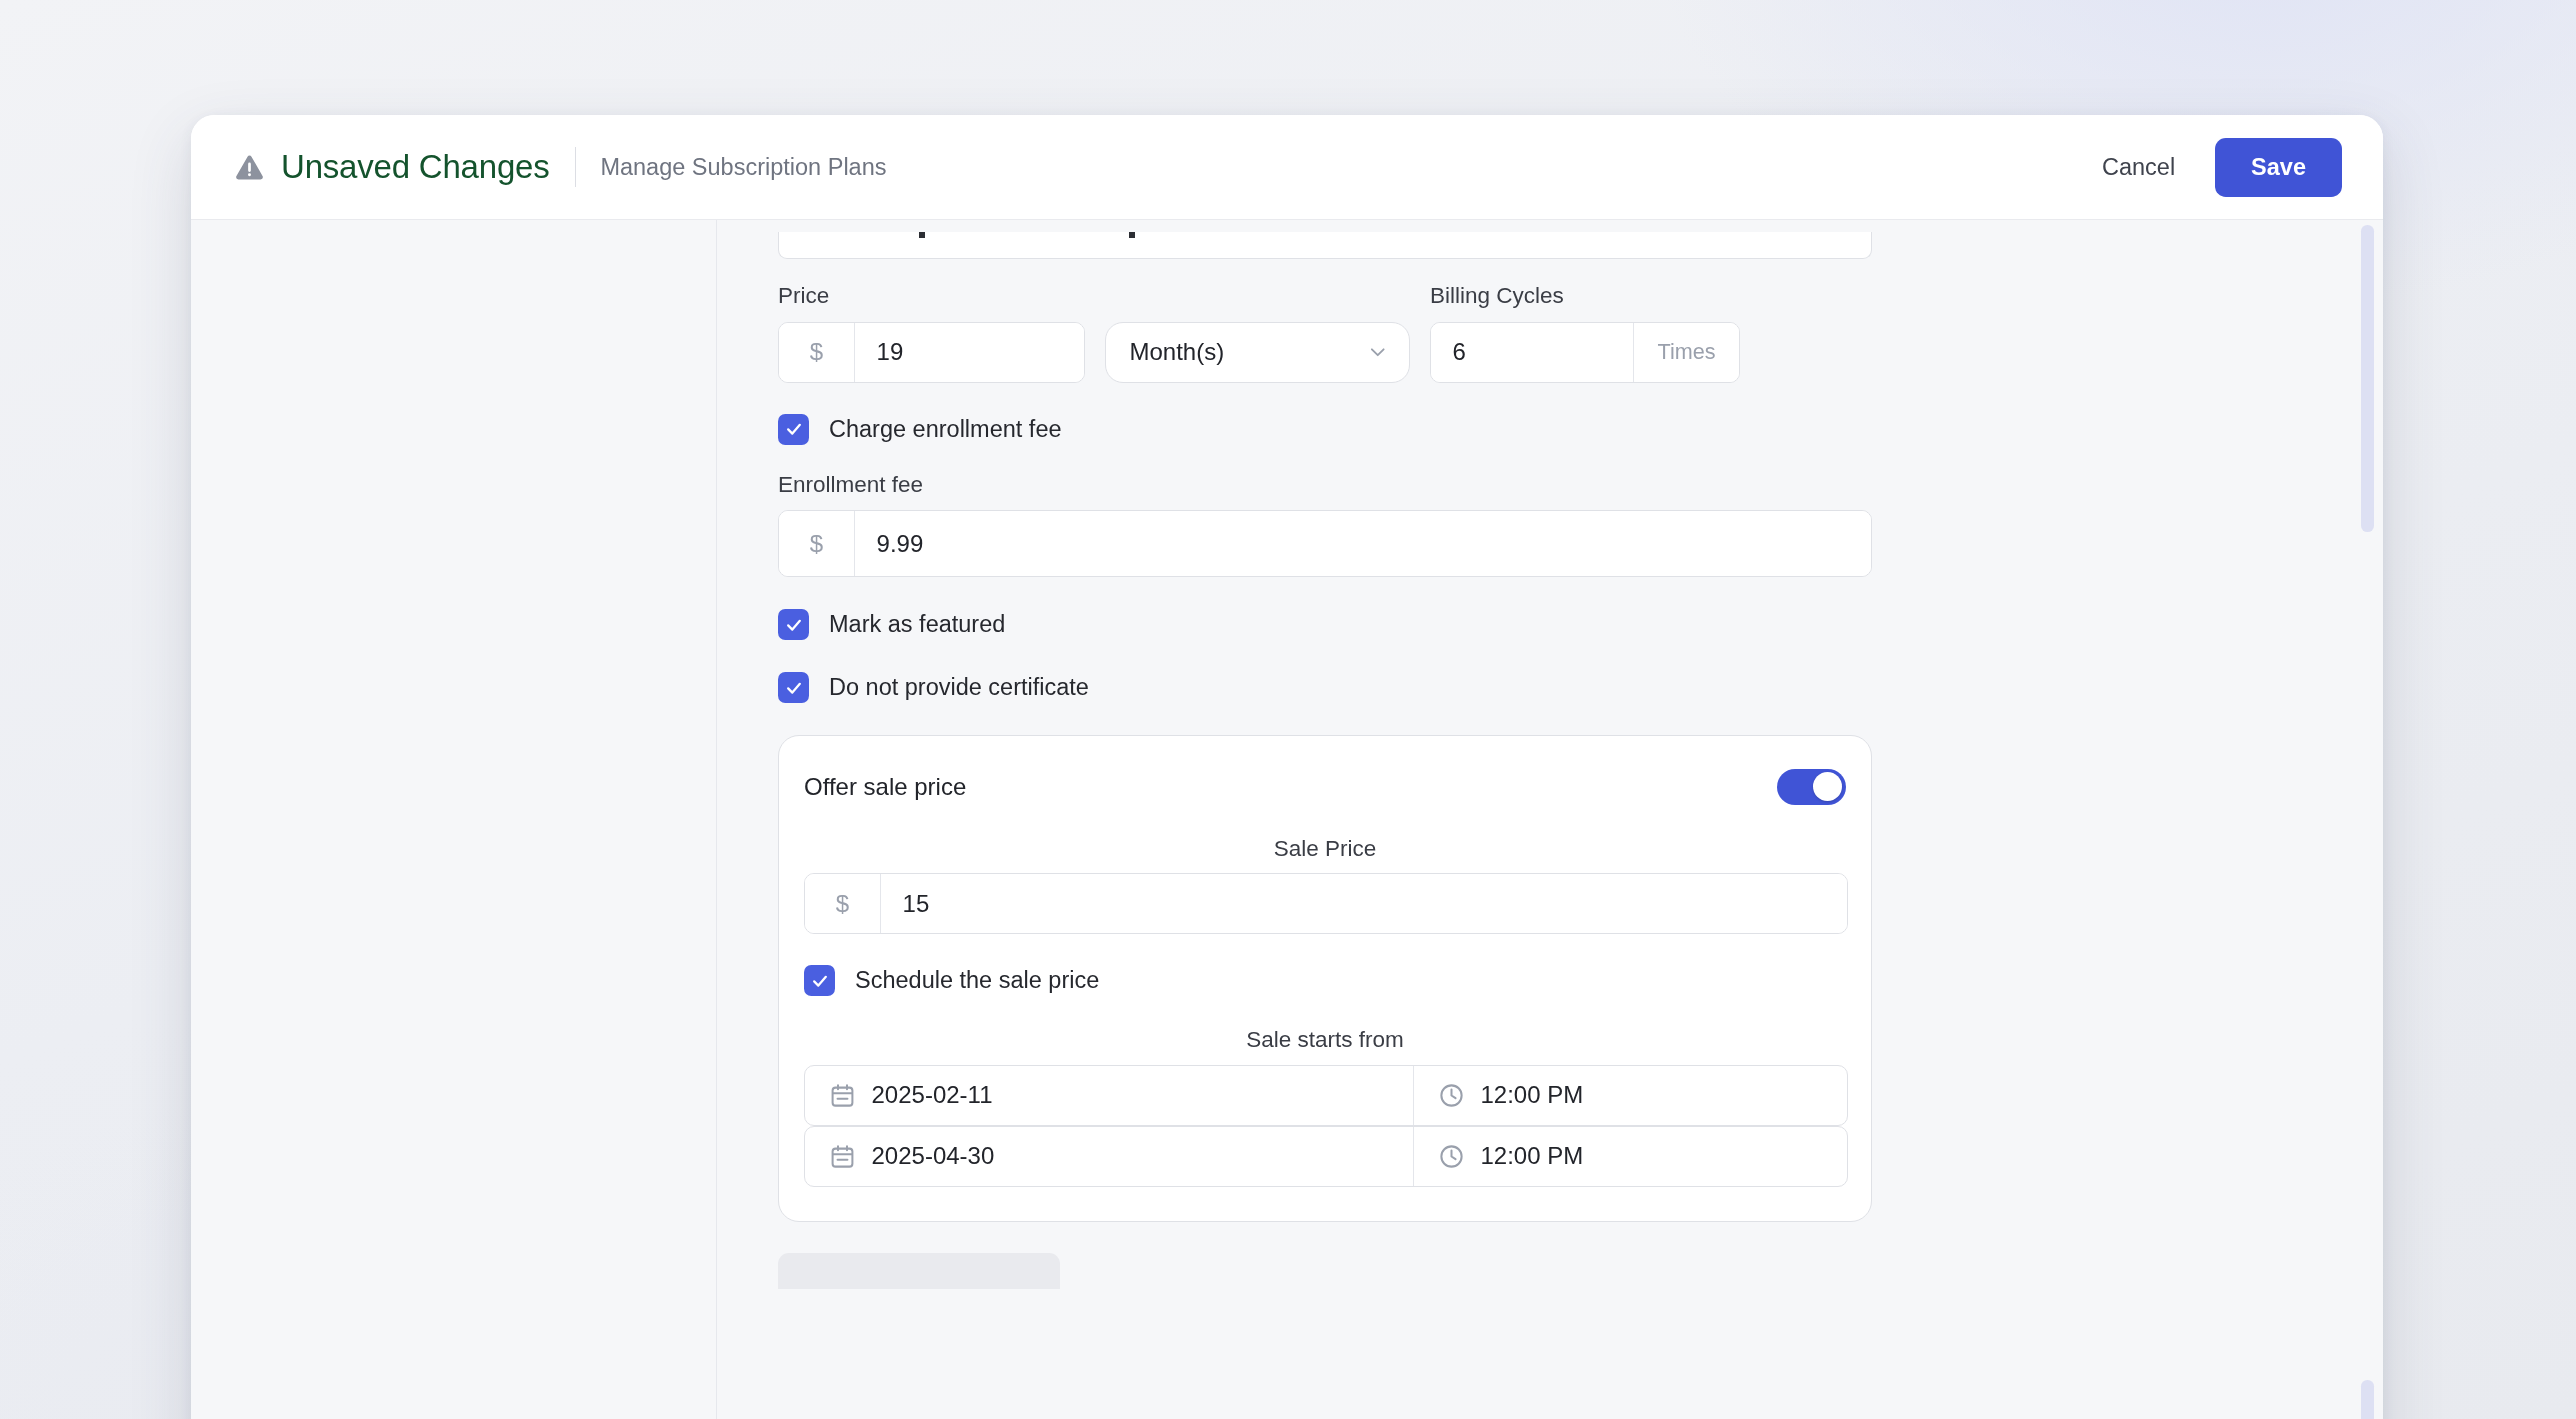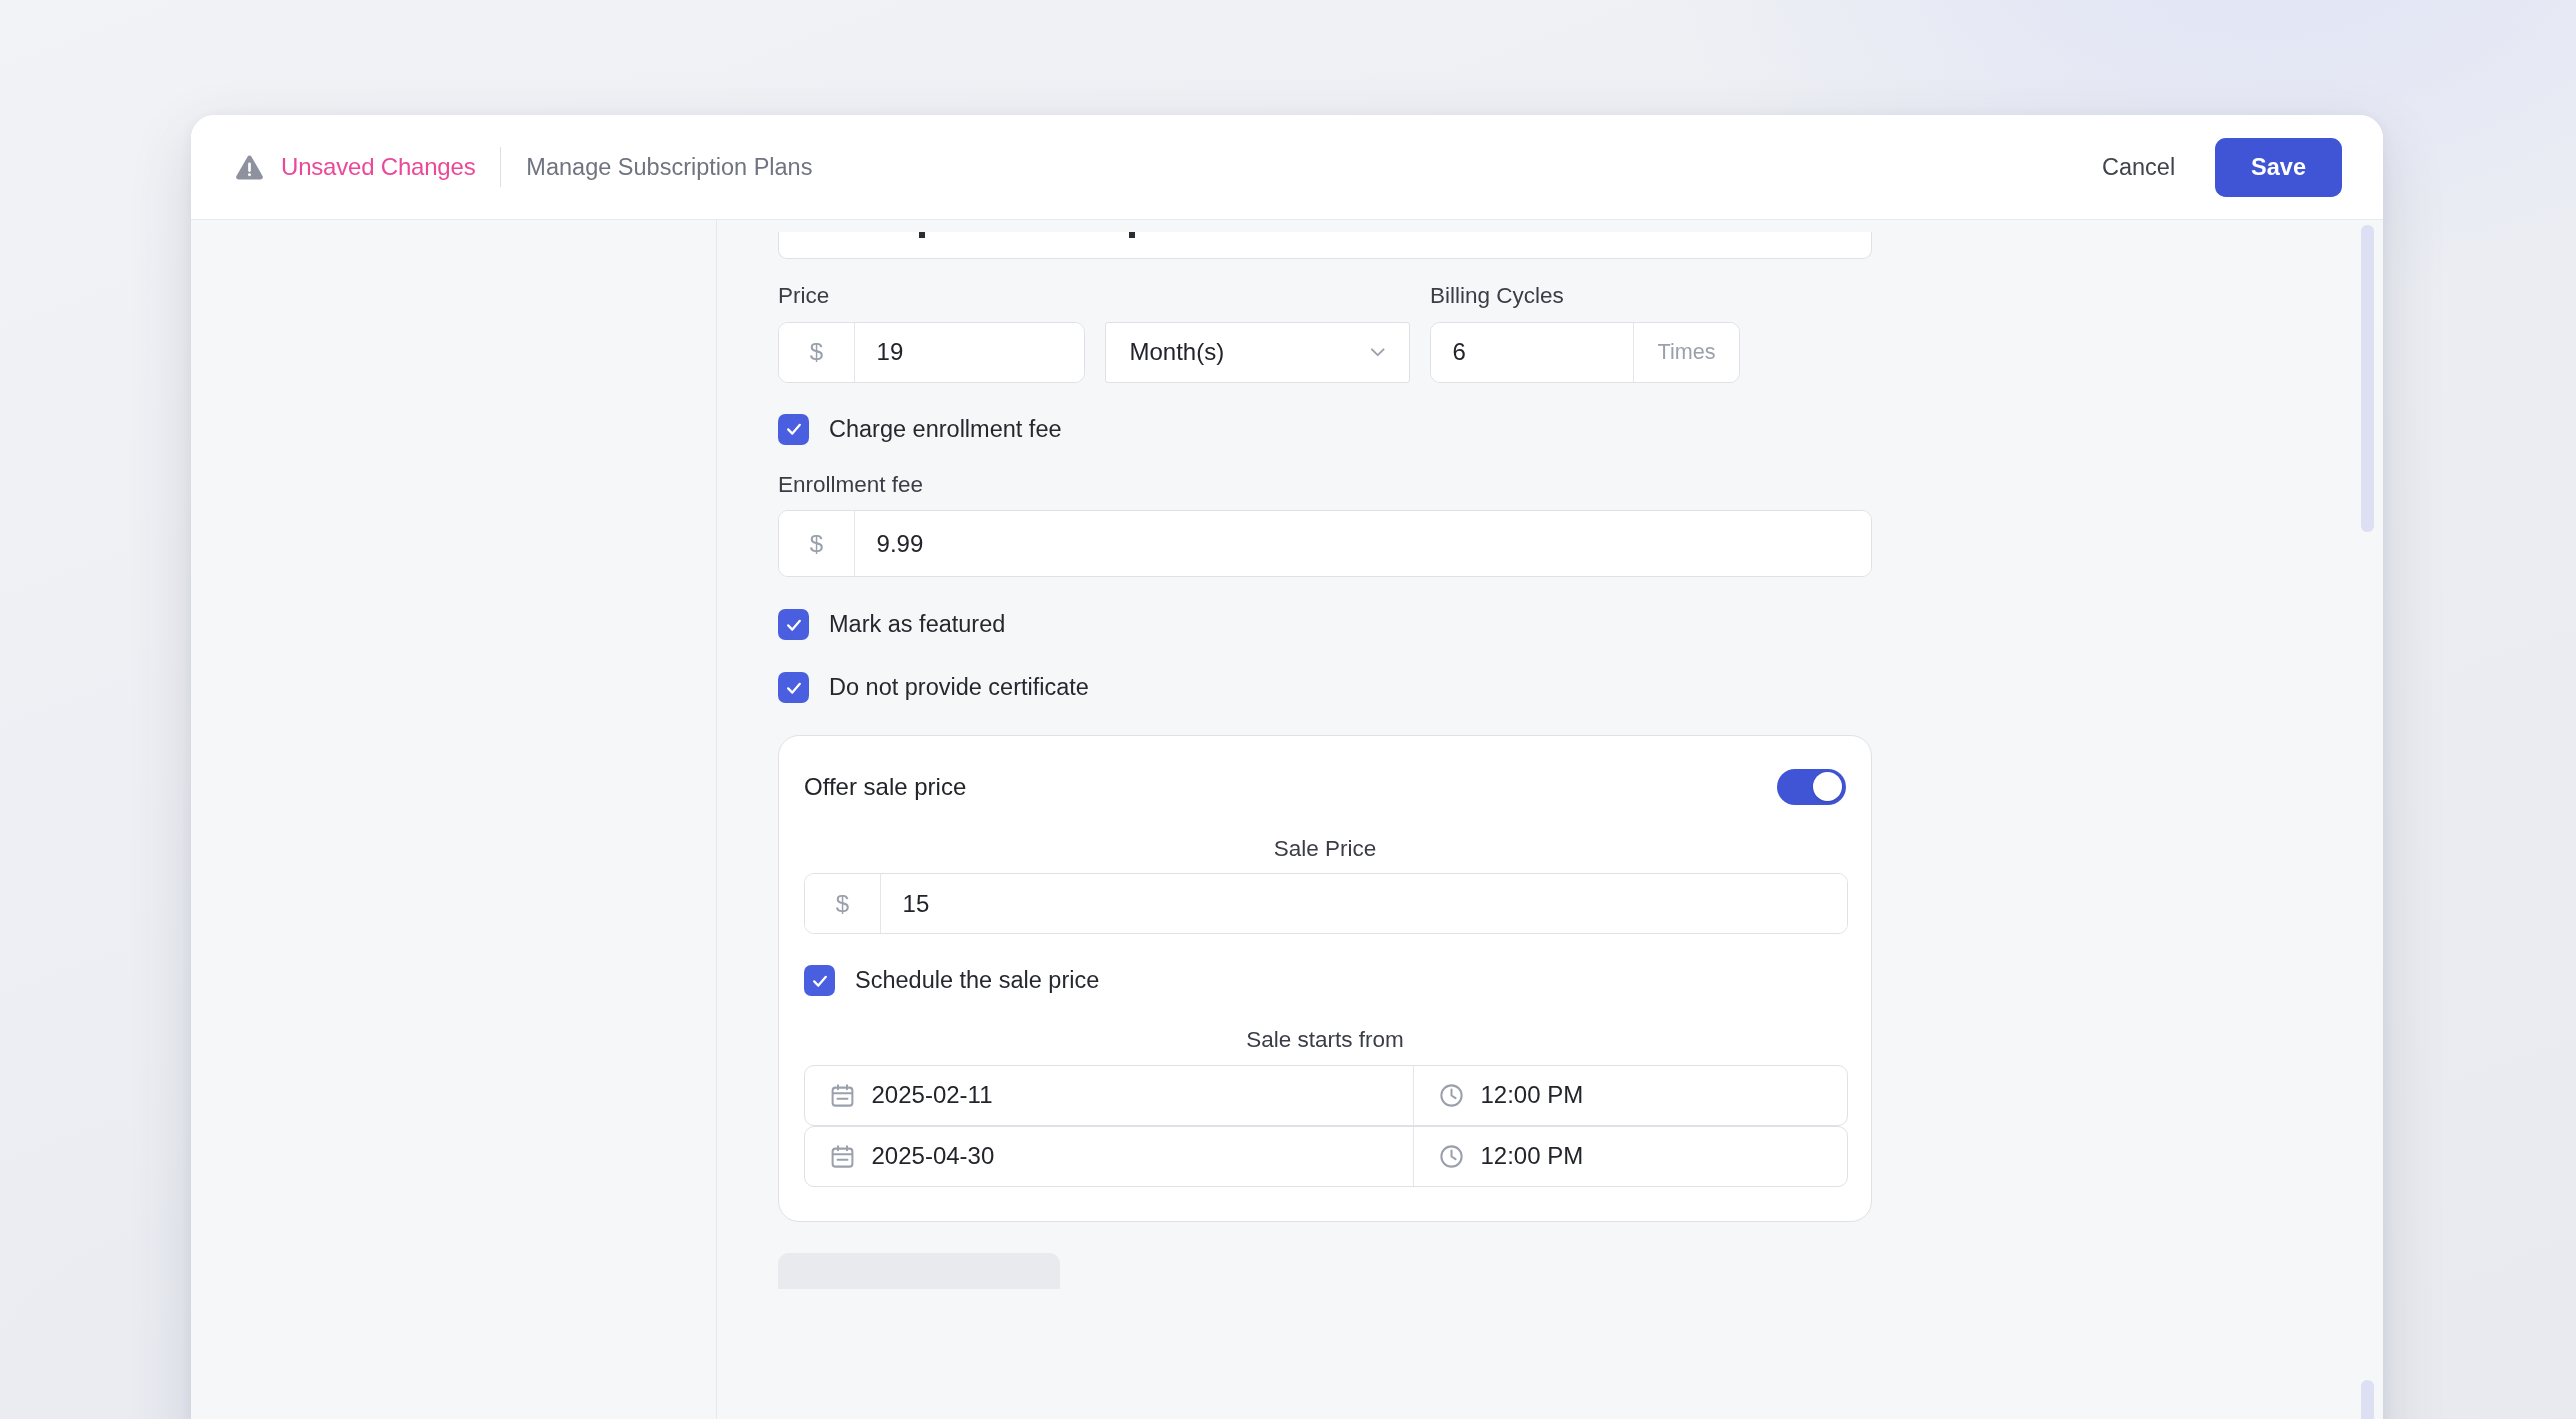--- a/index.html
+++ b/index.html
@@ -54,22 +54,22 @@
 
   .title-left {
     display: flex;
     align-items: center;
     gap: 16px;
   }
 
   .warn-icon { width: 31px; height: 31px; display: block; flex: 0 0 31px; }
 
   .unsaved-title {
-    font-size: 24px;
-    color: #ec4899;
+    font-size: 33px;
+    color: #14532d;
     letter-spacing: -0.2px;
     white-space: nowrap;
   }
 
   .title-divider {
     width: 0.9px;
     height: 40px;
     background: #dcdee4;
     margin: 0 25px;
   }
@@ -224,21 +224,21 @@
     min-width: 0;
   }
 
   .select-shell {
     display: flex;
     align-items: center;
     justify-content: space-between;
     height: 61px;
     background: #ffffff;
     border: 0.9px solid #dfe1e6;
-    border-radius: 3px;
+    border-radius: 18px;
     padding: 0 20px 0 23.5px;
     cursor: pointer;
   }
   .select-val { font-size: 24px; color: #22242a; }
   .chev { width: 23.5px; height: 23.5px; display: block; }
 
   
   .check-row {
     display: flex;
     align-items: center;

